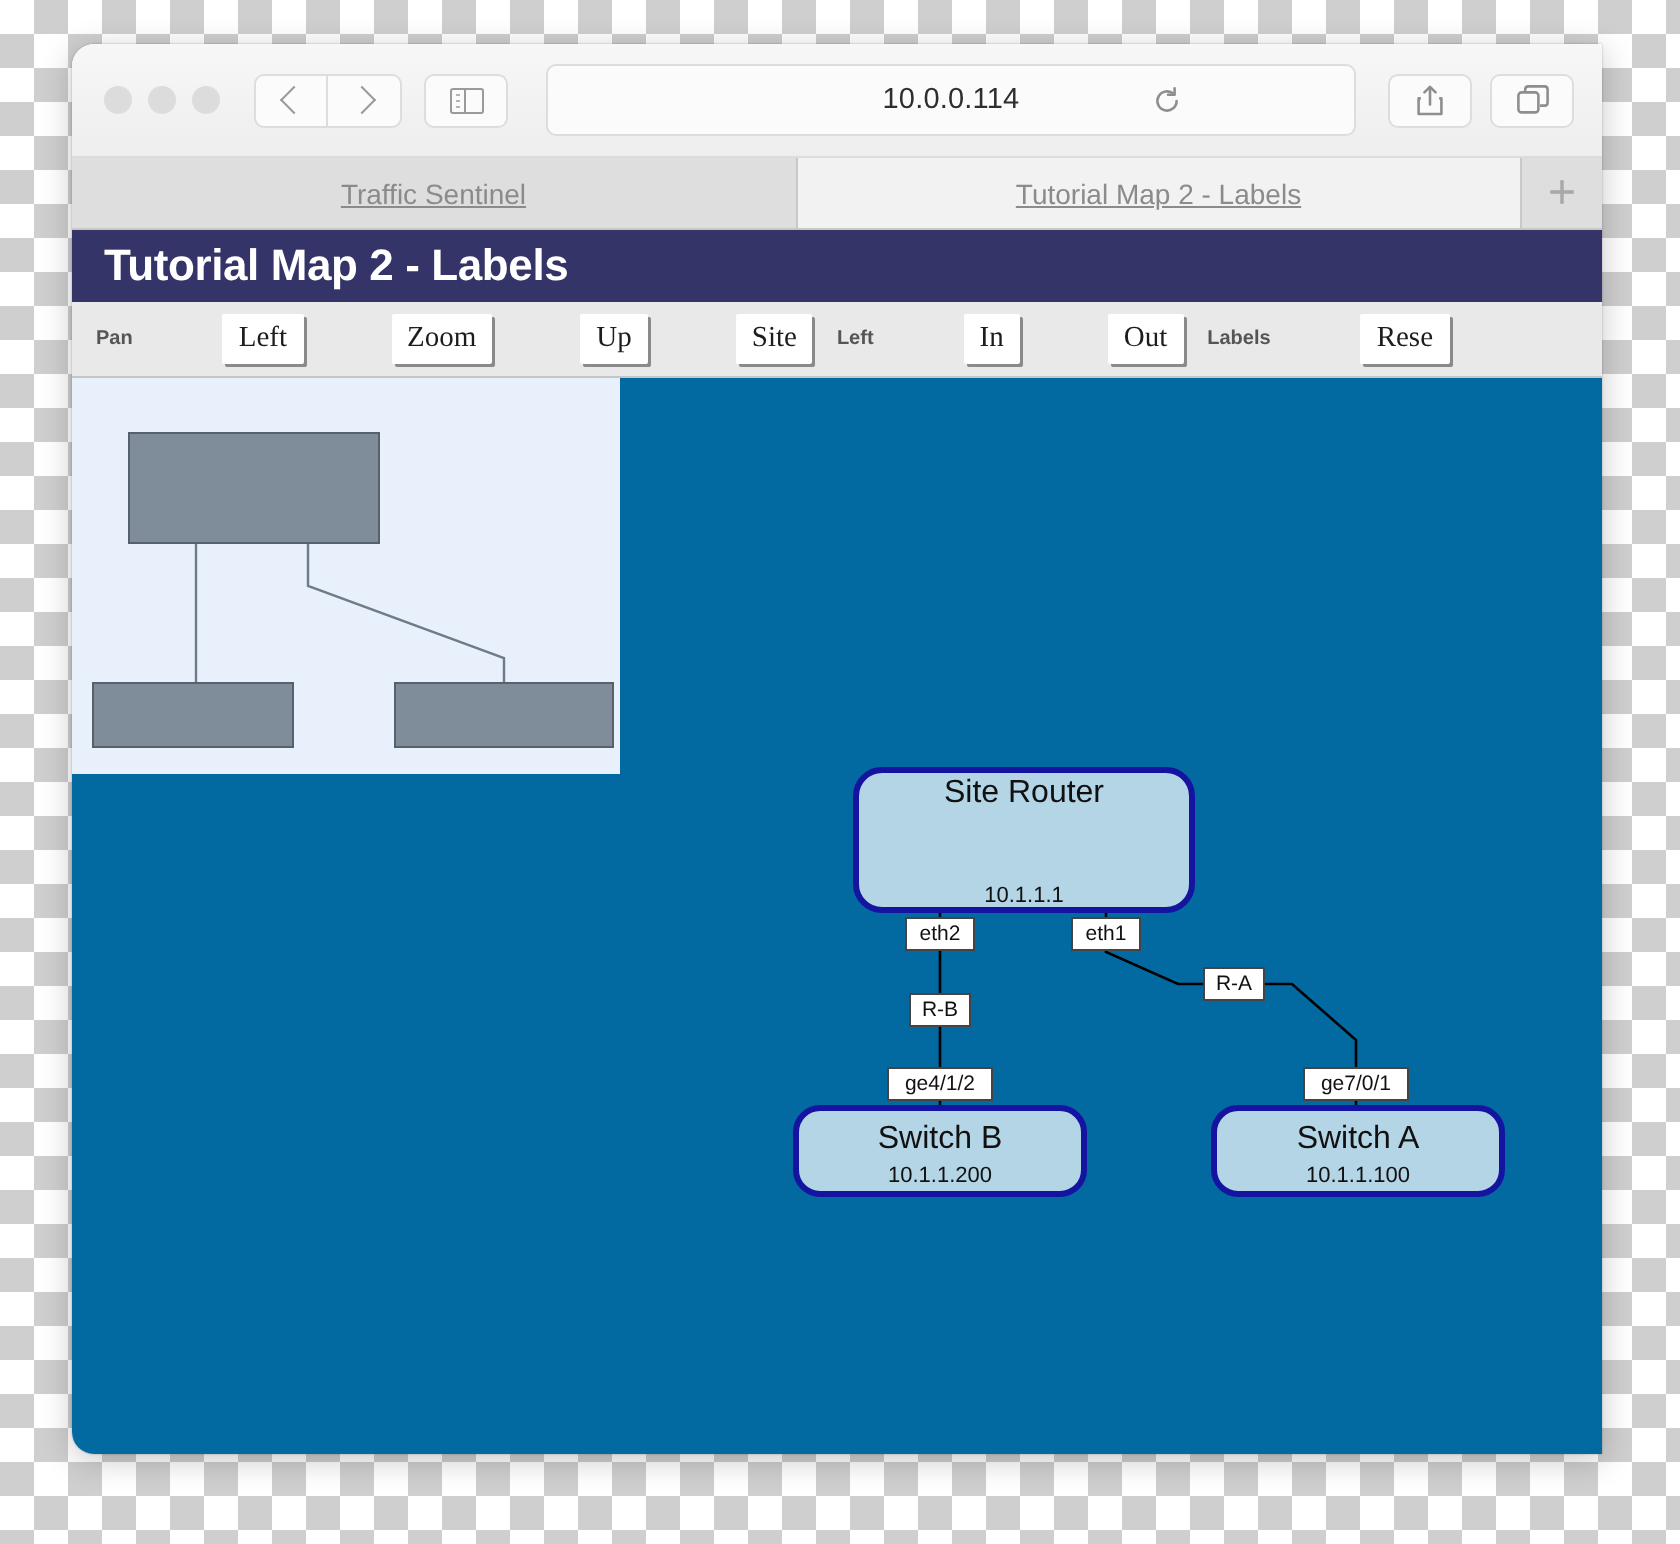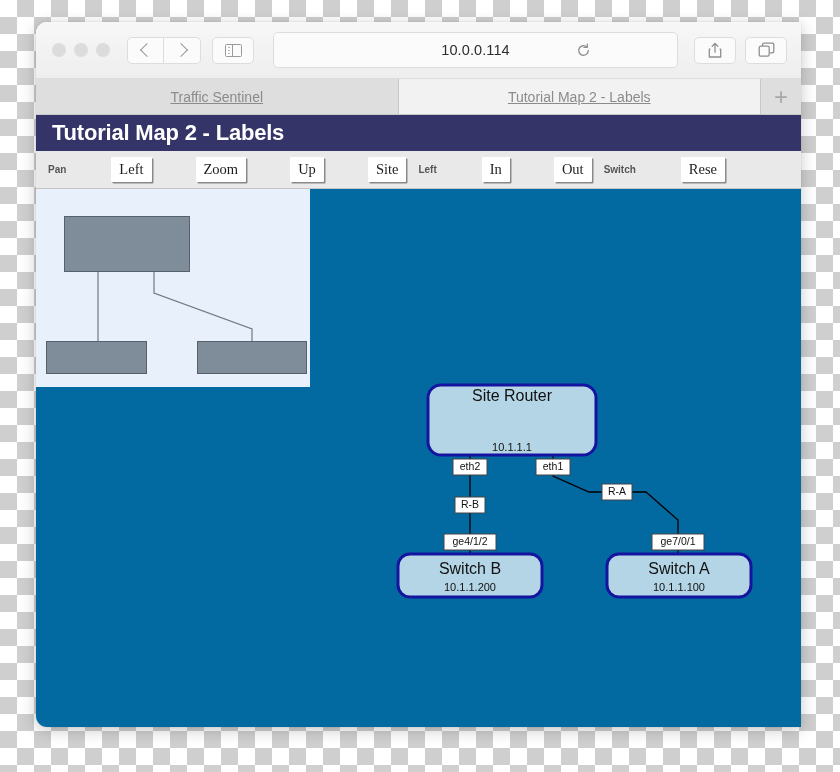--- a/index.html
+++ b/index.html
@@ -401,21 +401,21 @@
 
   <div id="control-bar">
     <span class="control-label">Pan</span>
     <button class="control-button">Left</button>
     <button class="control-button">Zoom</button>
     <button class="control-button">Up</button>
     <button class="control-button">Site</button>
     <span class="control-label" style="margin-left:4px;">Left</span>
     <button class="control-button">In</button>
     <button class="control-button">Out</button>
-    <span class="control-label" style="margin-left:4px;">Switch</span>
+    <span class="control-label" style="margin-left:4px;">Labels</span>
     <button class="control-button">Rese</button>
   </div>
 
   <div id="map-canvas">
 
     <div id="minimap">
       <svg id="minimap-svg" width="274" height="198">
         <path d="M 62 83 L 62 155" stroke="#6e7b88" stroke-width="1.2" fill="none"></path>
         <path d="M 118 83 L 118 104 L 216 140 L 216 155" stroke="#6e7b88" stroke-width="1.2" fill="none"></path>
       </svg>

